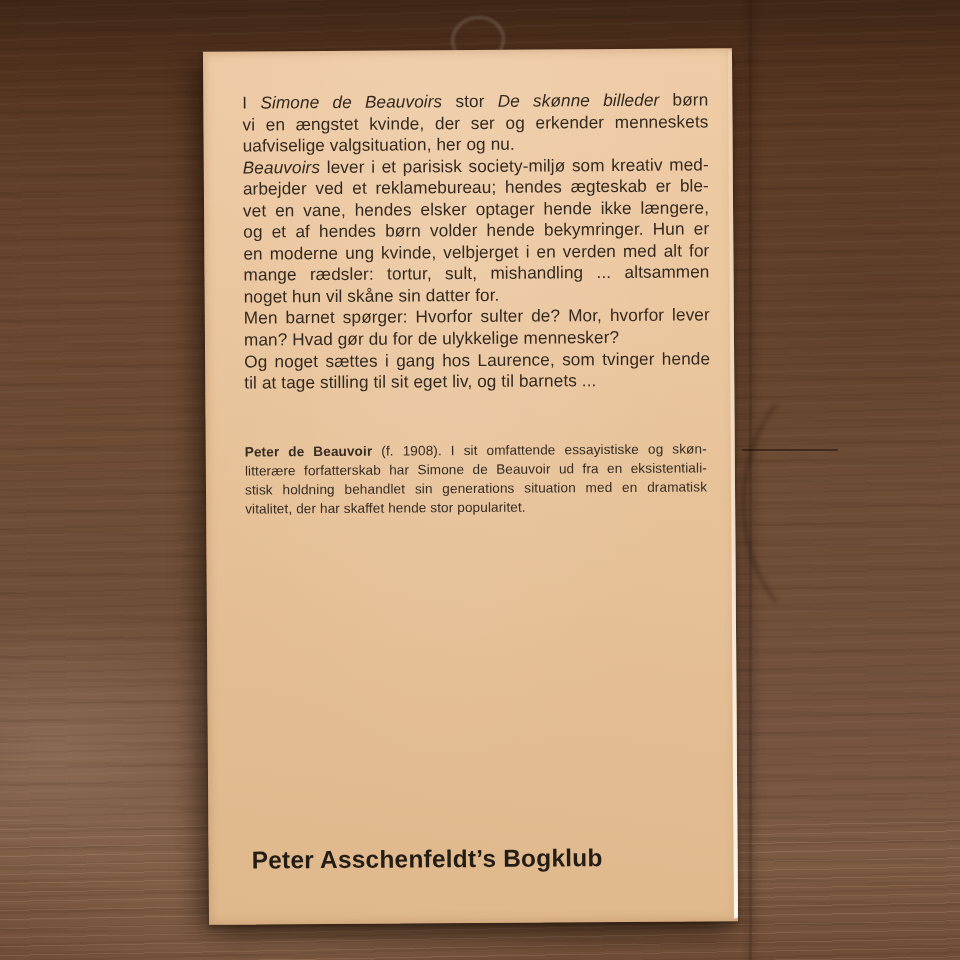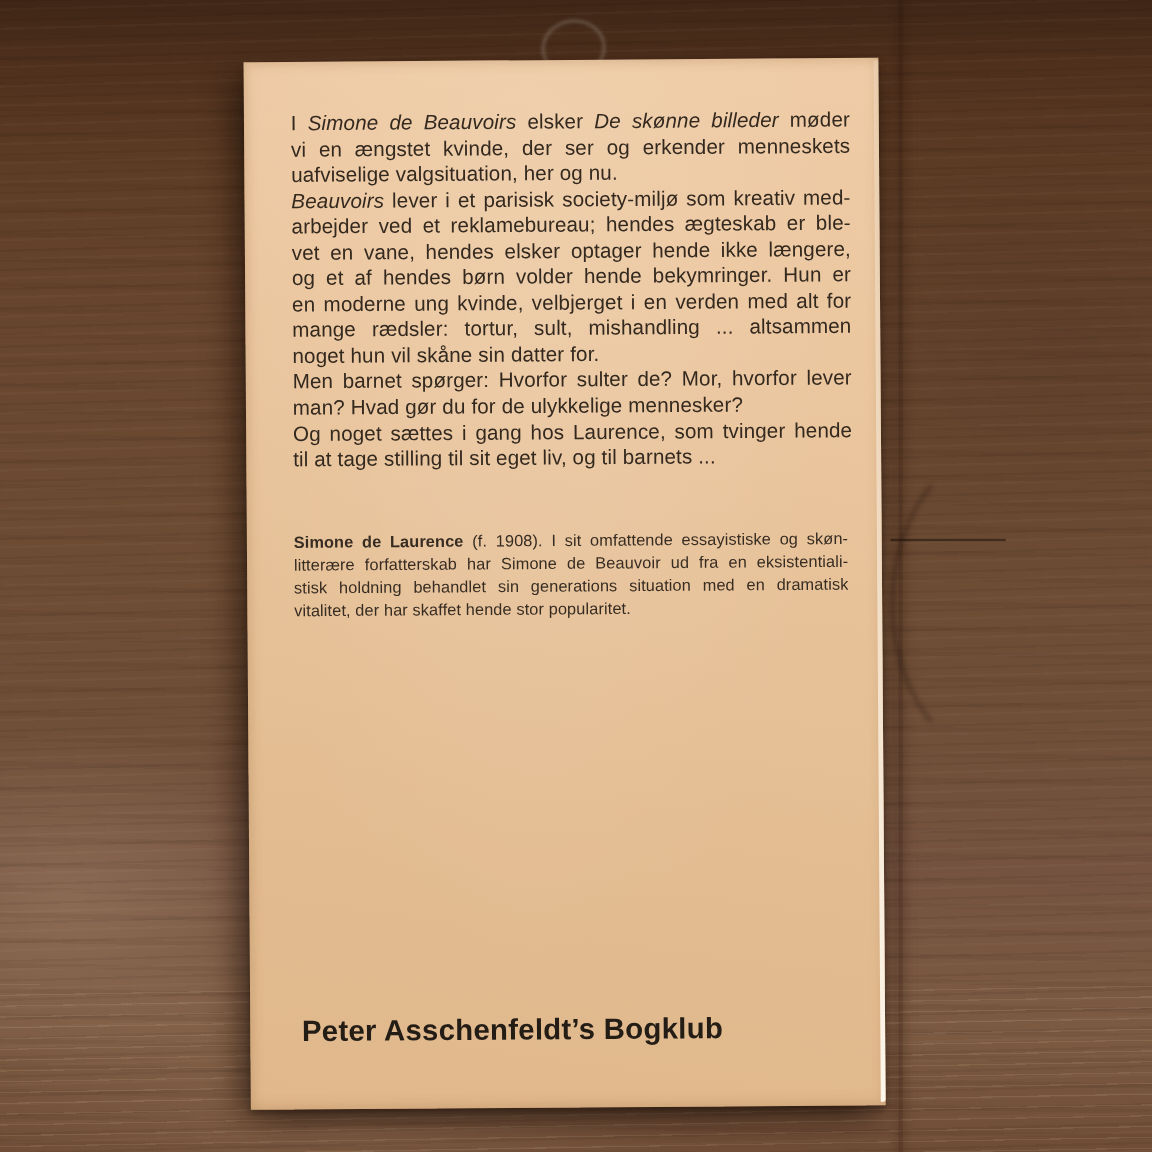--- a/index.html
+++ b/index.html
@@ -151,35 +151,35 @@
   <div class="plank-seam"></div>
   <div class="grain-arc"></div>
   <div class="scratch-line"></div>
 </div>
 
 <div class="hanger-mark"></div>
 
 <div class="book">
   <div class="fore-edge"></div>
   <div class="blurb">
-      <div class="tline just"><span>I </span><span class="italic">Simone de Beauvoirs</span><span> elsker </span><span class="italic">De skønne billeder</span><span> møder</span></div>
+      <div class="tline just"><span>I </span><span class="italic">Simone de Beauvoirs</span><span> stor </span><span class="italic">De skønne billeder</span><span> børn</span></div>
       <div class="tline just"><span>vi en ængstet kvinde, der ser og erkender menneskets</span></div>
       <div class="tline flush"><span>uafviselige valgsituation, her og nu.</span></div>
       <div class="tline just"><span class="italic">Beauvoirs</span><span> lever i et parisisk society-miljø som kreativ med-</span></div>
       <div class="tline just"><span>arbejder ved et reklamebureau; hendes ægteskab er ble-</span></div>
       <div class="tline just"><span>vet en vane, hendes elsker optager hende ikke længere,</span></div>
       <div class="tline just"><span>og et af hendes børn volder hende bekymringer. Hun er</span></div>
       <div class="tline just"><span>en moderne ung kvinde, velbjerget i en verden med alt for</span></div>
       <div class="tline just"><span>mange rædsler: tortur, sult, mishandling ... altsammen</span></div>
       <div class="tline flush"><span>noget hun vil skåne sin datter for.</span></div>
       <div class="tline just"><span>Men barnet spørger: Hvorfor sulter de? Mor, hvorfor lever</span></div>
       <div class="tline flush"><span>man? Hvad gør du for de ulykkelige mennesker?</span></div>
       <div class="tline just"><span>Og noget sættes i gang hos Laurence, som tvinger hende</span></div>
       <div class="tline flush"><span>til at tage stilling til sit eget liv, og til barnets ...</span></div>
     </div>
   <div class="bio">
-      <div class="tline just"><span class="bold">Simone de Laurence</span><span> (f. 1908). I sit omfattende essayistiske og skøn-</span></div>
+      <div class="tline just"><span class="bold">Peter de Beauvoir</span><span> (f. 1908). I sit omfattende essayistiske og skøn-</span></div>
       <div class="tline just"><span>litterære forfatterskab har Simone de Beauvoir ud fra en eksistentiali-</span></div>
       <div class="tline just"><span>stisk holdning behandlet sin generations situation med en dramatisk</span></div>
       <div class="tline flush"><span>vitalitet, der har skaffet hende stor popularitet.</span></div>
     </div>
   <div class="publisher">Peter Asschenfeldt’s Bogklub</div>
 </div>
 
 </body></html>

